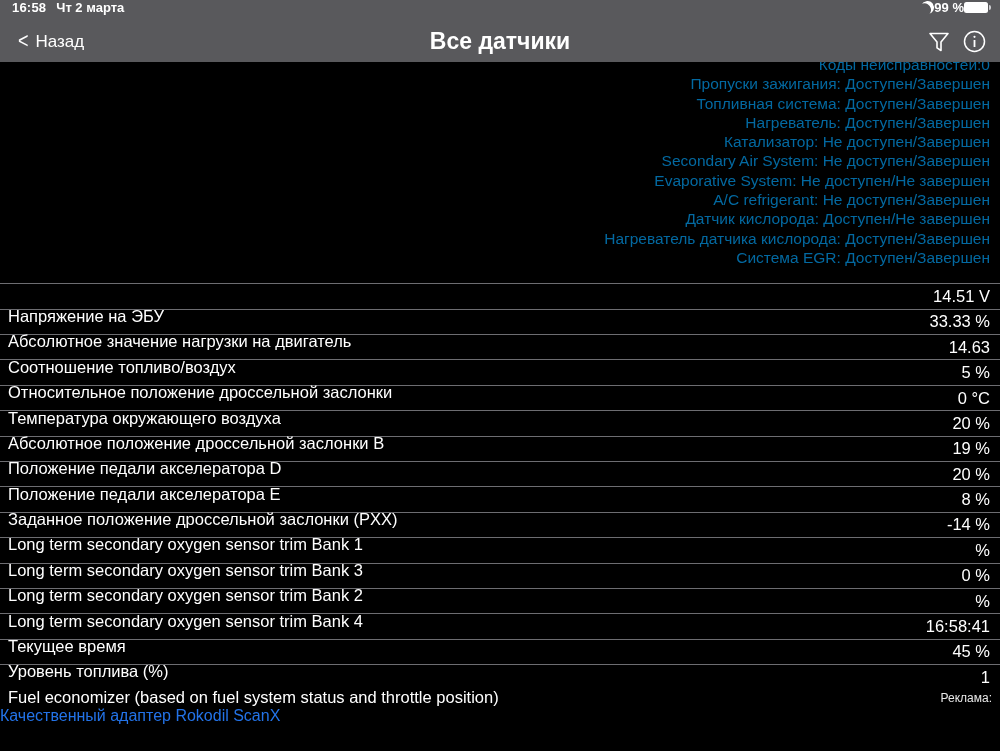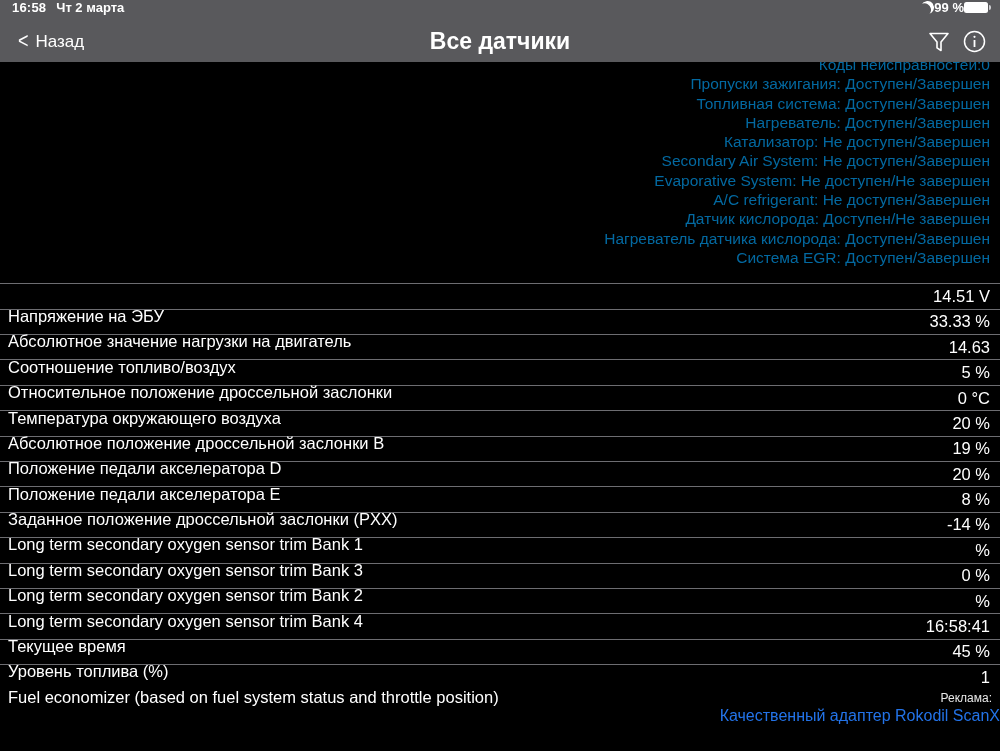--- a/index.html
+++ b/index.html
@@ -77,21 +77,21 @@
     height:25.4px;
     border-top:1px solid #6d6d71;
     padding-left:8px; padding-right:10px;
     font-size:16.5px;
   }
   .sensor-label { white-space:nowrap;margin-top:40px; }
   .sensor-value { white-space:nowrap; text-align:right; }
   .ad-label {
     text-align:right; padding-right:8px; font-size:12px; margin-top:1px; color:#e8e8e8;padding-left:25px;
   }
-  .ad-link-wrap { text-align:right; margin-top:2px;padding-left:44px; }
+  .ad-link-wrap { text-align:left; margin-top:2px; }
   .ad-link {
     color:#2373e8; font-size:16px; text-decoration:none;
   }
 </style>
 </head>
 <body>
 
 <div class="status-bar">
   <div class="sb-left">
     <span class="sb-time">16:58</span>

